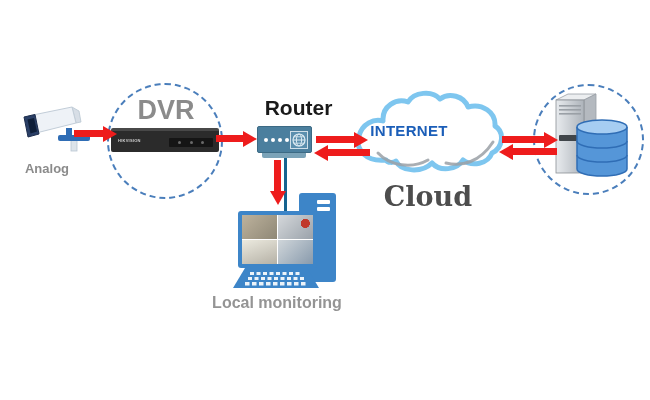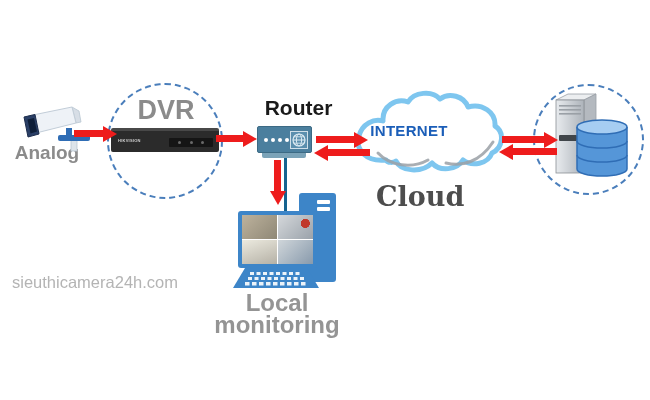--- a/index.html
+++ b/index.html
@@ -38,21 +38,21 @@
   .router-dots{display:flex;gap:3px;margin-left:6px;}
   .router-dots b{width:4px;height:4px;border-radius:50%;background:#fff;}
   .router-globe{margin-left:auto;margin-right:3px;}
   .router-base{position:absolute;left:262px;top:153px;width:44px;height:5px;background:#7ba3b8;border-radius:0 0 2px 2px;z-index:9;}
 
   .link-line{position:absolute;left:284px;top:156px;width:3px;height:56px;background:var(--link-line,#16638f);z-index:5;}
 
   
   .cloud-wrap{position:absolute;left:350px;top:90px;width:158px;height:90px;z-index:8;}
   .internet-lbl{position:absolute;left:354px;top:122px;width:110px;text-align:center;font-weight:bold;font-size:15px;letter-spacing:.3px;color:var(--internet-text,#1b5eb8);z-index:9;}
-  .cloud-lbl{position:absolute;left:376px;top:181px;width:104px;font-family:"DejaVu Serif",serif;font-weight:bold;font-size:27px;color:var(--cloud-label,#4d4d4d);}
+  .cloud-lbl{position:absolute;left:376px;top:181px;width:104px;text-align:center;font-family:"DejaVu Serif",serif;font-weight:bold;font-size:27px;color:var(--cloud-label,#4d4d4d);}
 
   
   .pc-tower{position:absolute;left:299px;top:193px;width:37px;height:89px;background:var(--computer-blue,#3d85c8);border-radius:3px;z-index:6;}
   .pc-tower .dash{position:absolute;left:18px;width:13px;height:3.5px;background:#fff;border-radius:1px;}
   .monitor{position:absolute;left:238px;top:211px;width:79px;height:57px;background:var(--computer-blue,#3d85c8);border-radius:3px;z-index:7;box-sizing:border-box;padding:4px;}
   .screen{width:100%;height:100%;background:#fff;display:grid;grid-template-columns:1fr 1fr;grid-template-rows:1fr 1fr;gap:1px;box-sizing:border-box;}
   .screen .q1{background:linear-gradient(135deg,#bdb29d,#8f8876);}
   .screen .q2{background:radial-gradient(circle at 78% 35%,#c0392b 0 14%,rgba(0,0,0,0) 15%),linear-gradient(135deg,#d5d8db,#9aa2aa);}
   .screen .q3{background:linear-gradient(160deg,#eceadf,#b5b1a6);}
   .screen .q4{background:linear-gradient(135deg,#d0d6da,#889aac);}
@@ -60,32 +60,31 @@
 
   .watermark{position:absolute;left:12px;top:273px;font-size:16.5px;color:var(--watermark-gray,#b4b4b4);}
 
   svg{display:block;}
 </style>
 </head>
 <body>
 
 <div class="canvas">
 
-  <div class="watermark">sieuthicamera24h.com</div>
 
   <svg class="abs" style="left:22px;top:104px;z-index:10;" width="76" height="50" viewBox="0 0 76 50">
     <polygon points="44,24 50,24 50,36 44,36" fill="#2f6db5"></polygon>
     <rect x="49" y="36" width="6" height="11" fill="#dde4ea" stroke="#b9c6d2" stroke-width="0.8"></rect>
     <rect x="36" y="31" width="32" height="6" rx="2" fill="#2f6db5"></rect>
     <polygon points="50,3 57,7 59,18 54,19" fill="#d7dee6" stroke="#b9c6d2" stroke-width="0.8"></polygon>
     <polygon points="6,12 50,3 54,19 10,30" fill="#eef2f7" stroke="#c2cdd8" stroke-width="1"></polygon>
     <polygon points="2,13 13,10.5 17,30 6,33" fill="#2a3f66" stroke="#1d2d4d" stroke-width="1"></polygon>
     <polygon points="5.5,15.5 12,14 15,27.5 8.5,29.5" fill="#0e1e38"></polygon>
   </svg>
-  <div class="lbl lbl-gray" style="left:0px;top:142px;width:94px;font-size:19px;">
+  <div class="lbl lbl-gray" style="left:0px;top:158px;width:94px;font-size:13px;">
     <div>Analog</div>
   </div>
 
   <div class="dash-circle" style="left:107px;top:83px;width:112px;height:112px;"></div>
   <div class="lbl lbl-gray" style="left:131px;top:99px;width:70px;font-size:27px;">DVR</div>
   <div class="dvr-box">
     <span class="dvr-brand">HIKVISION</span>
     <span class="dvr-panel">
         <b></b>
         <b></b>
@@ -183,21 +182,21 @@
         <rect x="19" y="15" width="4.5" height="3.5"></rect>
         <rect x="26" y="15" width="4.5" height="3.5"></rect>
         <rect x="33" y="15" width="4.5" height="3.5"></rect>
         <rect x="40" y="15" width="4.5" height="3.5"></rect>
         <rect x="47" y="15" width="4.5" height="3.5"></rect>
         <rect x="54" y="15" width="4.5" height="3.5"></rect>
         <rect x="61" y="15" width="4.5" height="3.5"></rect>
         <rect x="68" y="15" width="4.5" height="3.5"></rect>
     </g>
   </svg>
-  <div class="lbl lbl-gray" style="left:197px;top:292px;width:160px;font-size:24px;color:#949494;">Local monitoring</div>
+  <div class="lbl lbl-gray" style="left:197px;top:292px;width:160px;font-size:16px;color:#949494;">Local monitoring</div>
 
   <div class="harrow" style="left:74px;top:125px;width:43px;">
       <i class="shaft"></i>
       <i class="head-r"></i>
     </div>
   <div class="harrow" style="left:216px;top:130px;width:41px;">
       <i class="shaft"></i>
       <i class="head-r"></i>
     </div>
   <div class="harrow" style="left:316px;top:131px;width:52px;">

